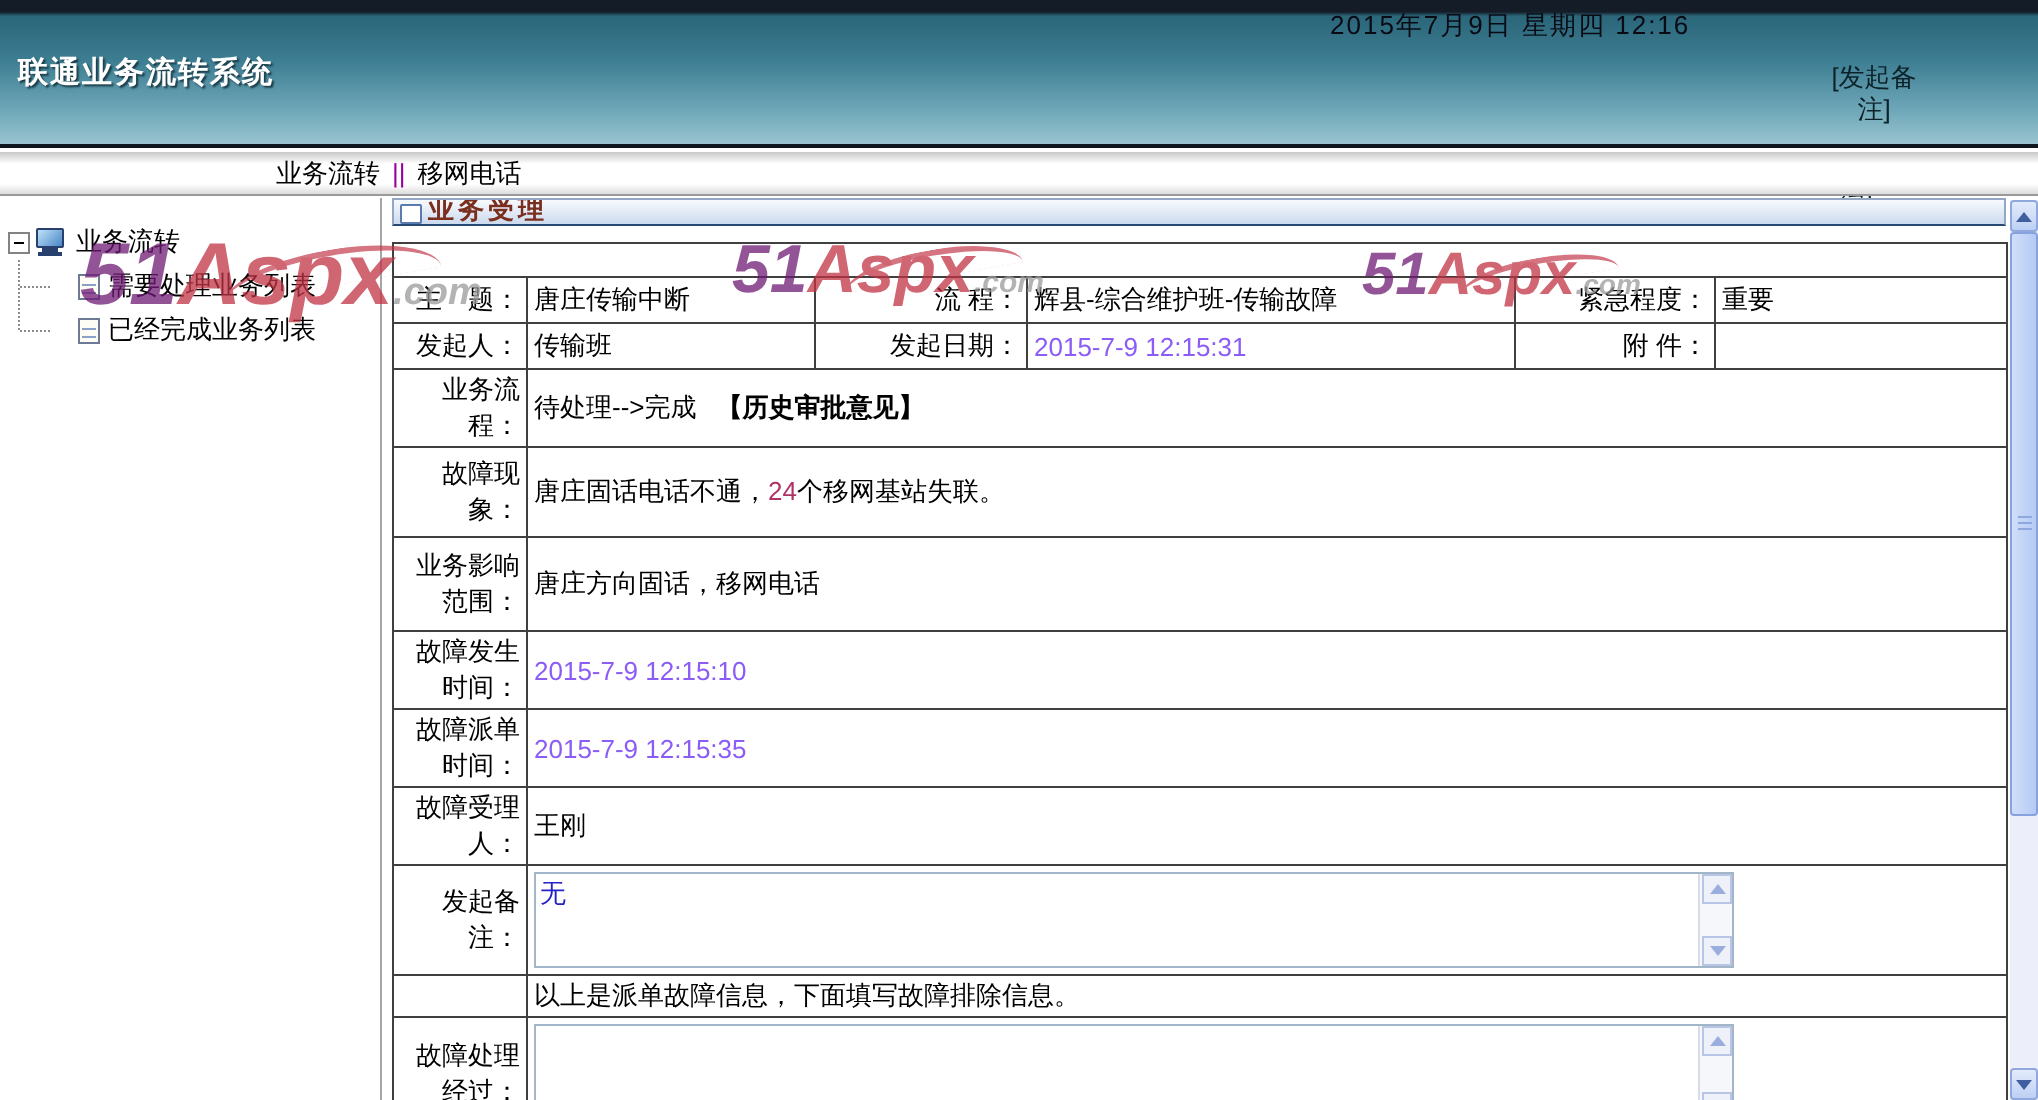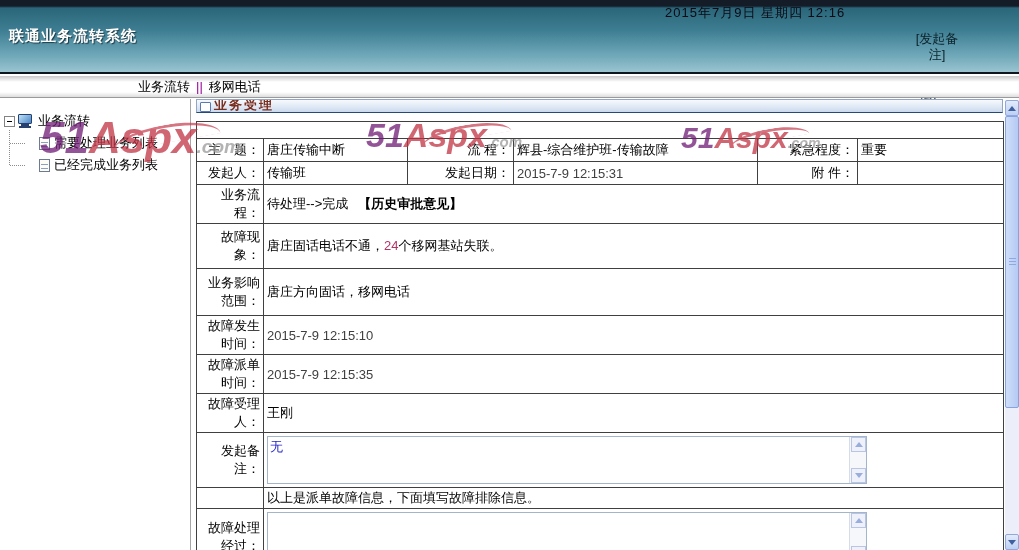--- a/index.html
+++ b/index.html
@@ -75,21 +75,21 @@
   }
   .panel-header .ph-title { font-weight:bold; color:#7a2e1e; font-size:13px; margin-top:-4px; letter-spacing:2px; }
   
   table.form {
     position:absolute; left:196px; top:121px; width:807px;
     border-collapse:collapse; table-layout:fixed; font-size:13px;
   }
   table.form td { border:1px solid #404040; padding:1px 3px; vertical-align:middle; background:#fff; overflow:hidden; }
   td.lbl { text-align:right; padding-right:2px; }
   td.val { text-align:left; }
-  .navy { color:#404040; }
+  .navy { color:#8b5cf6; }
   .red-num { color:#b03366; }
   .flow-link { font-weight:bold; cursor:pointer; margin-left:10px; }
   
   .ta-wrap { position:relative; width:600px; background:#fff; border:1px solid #a3b6c9; margin:2px 0; }
   .ta-wrap textarea {
     display:block; width:580px; border:none; outline:none; resize:none; background:#fff;
     font-family:"Liberation Sans", sans-serif; font-size:13px; color:#2323c8; padding:1px 2px;
   }
   .ta-scroll { position:absolute; right:0; top:0; bottom:0; width:17px; background:#f6f7fb; border-left:1px solid #d8dce8; }
   .ta-btn {

